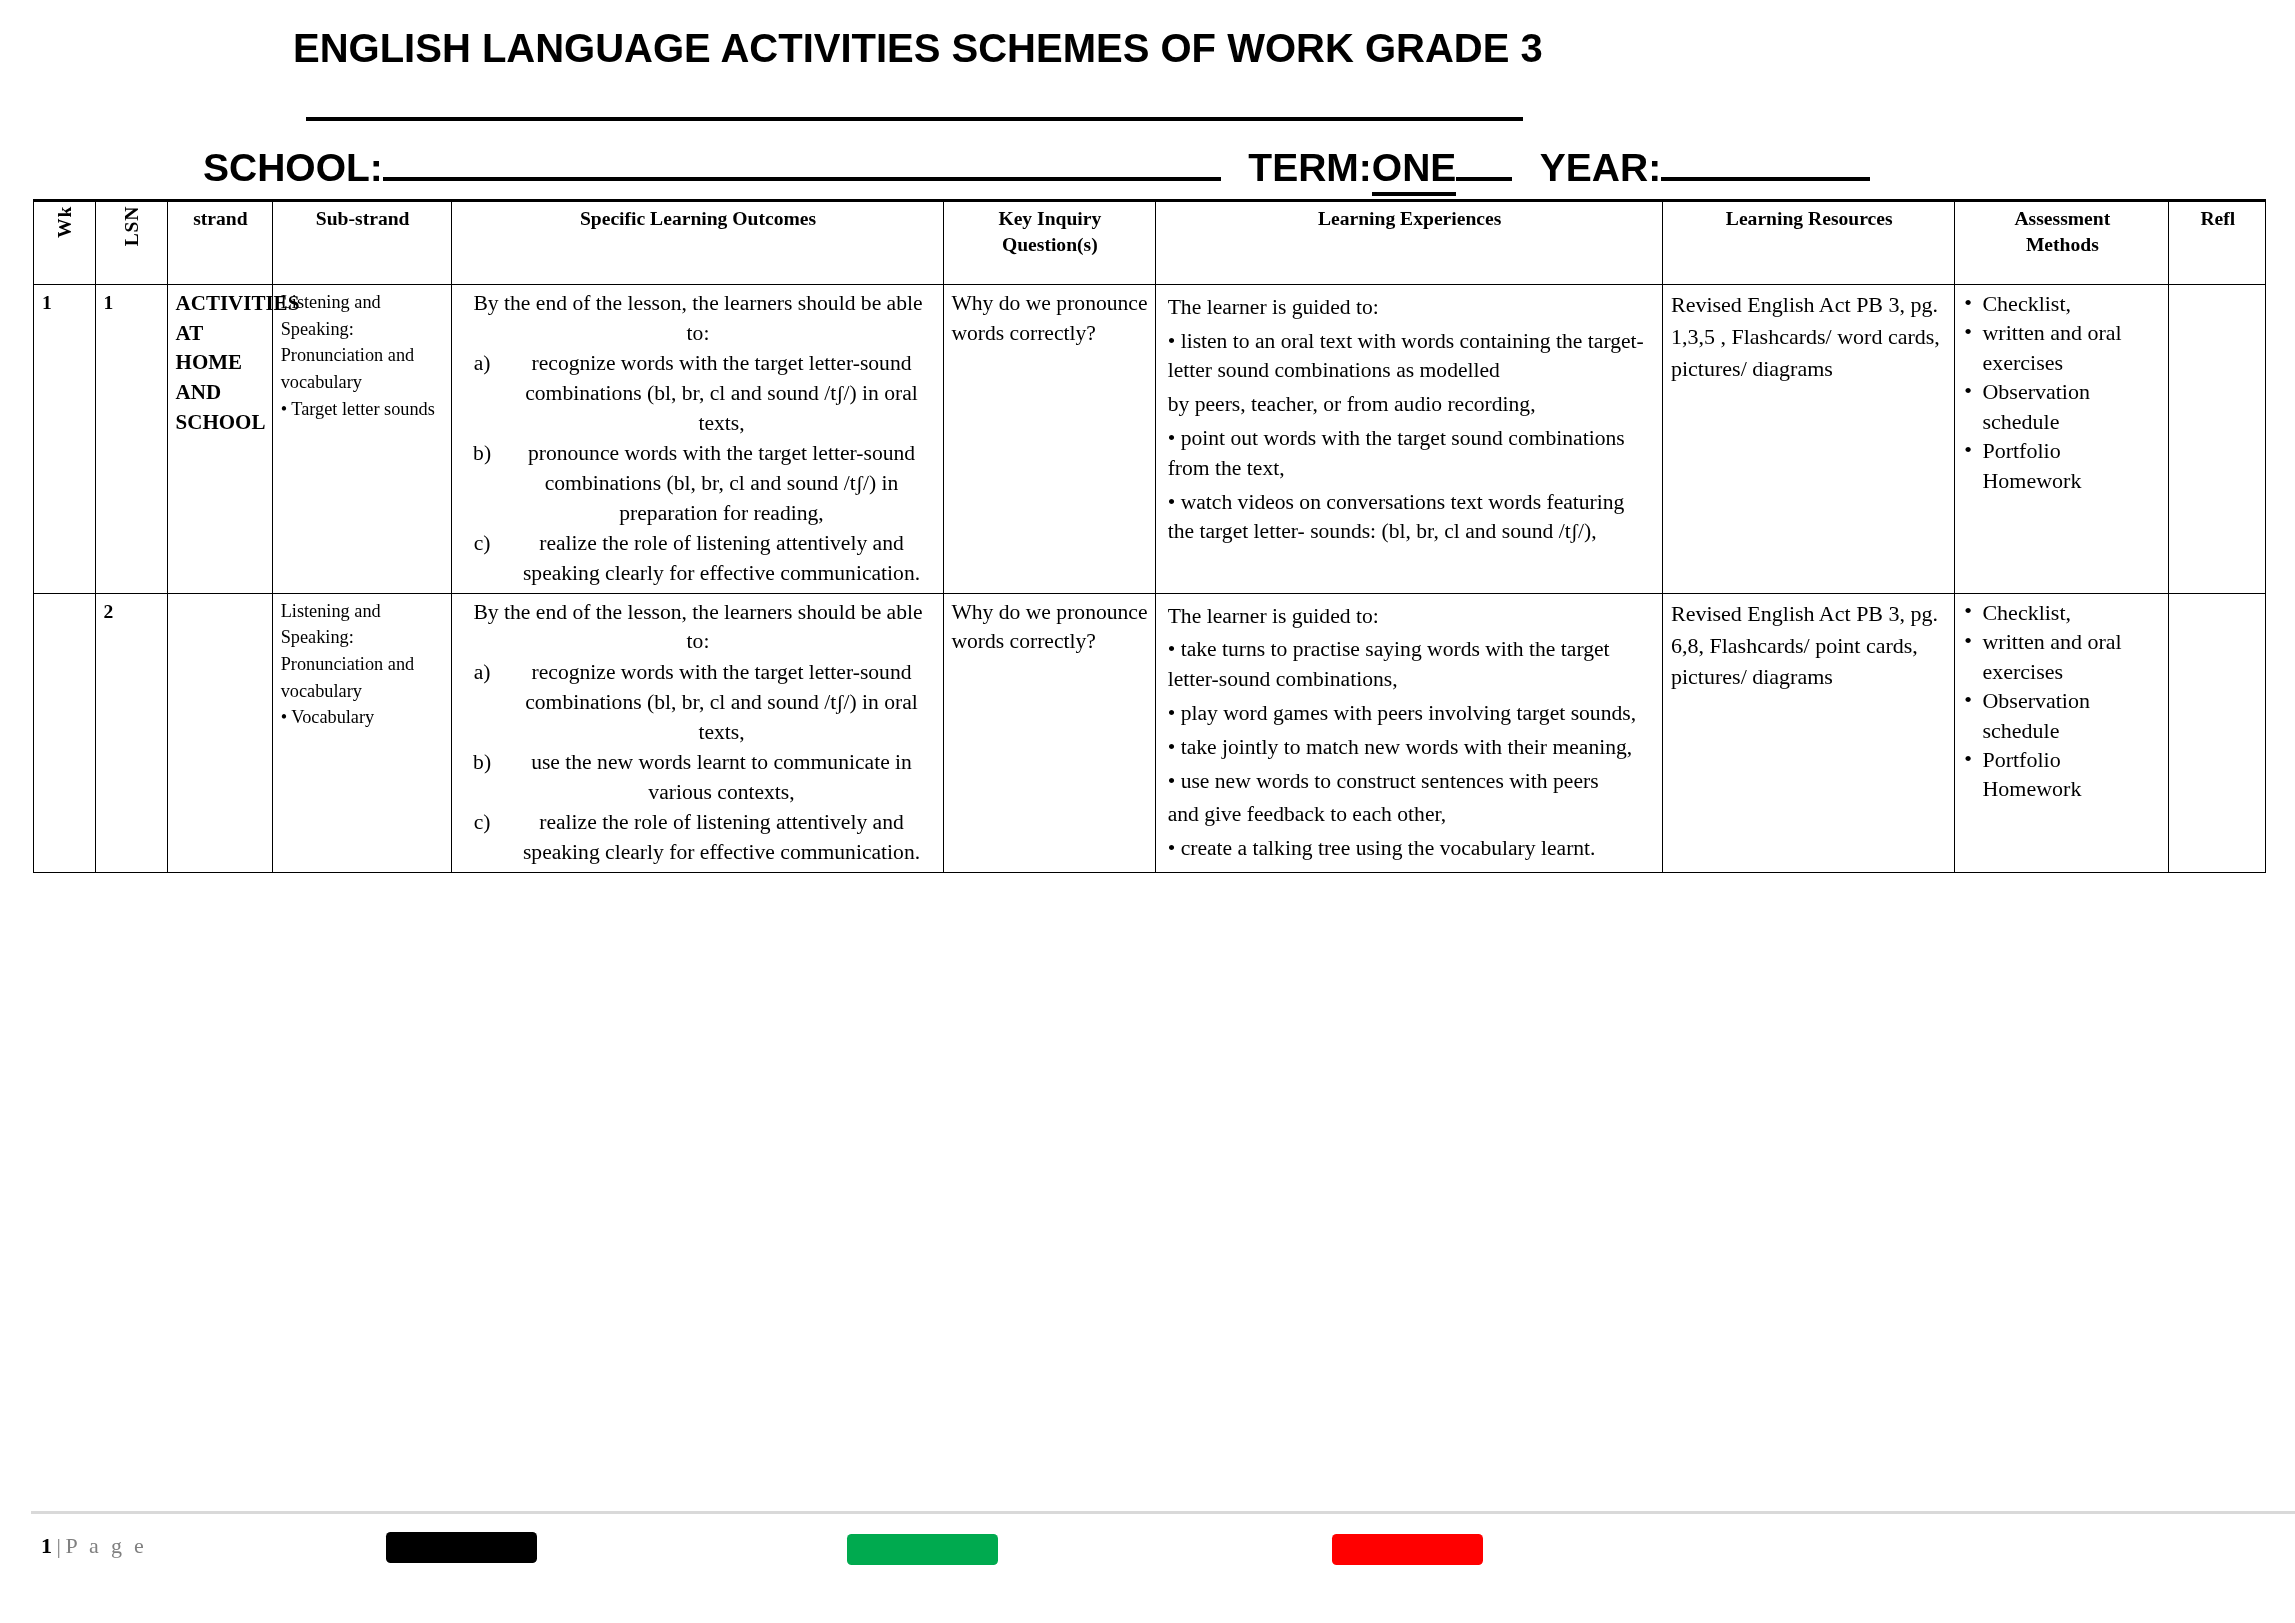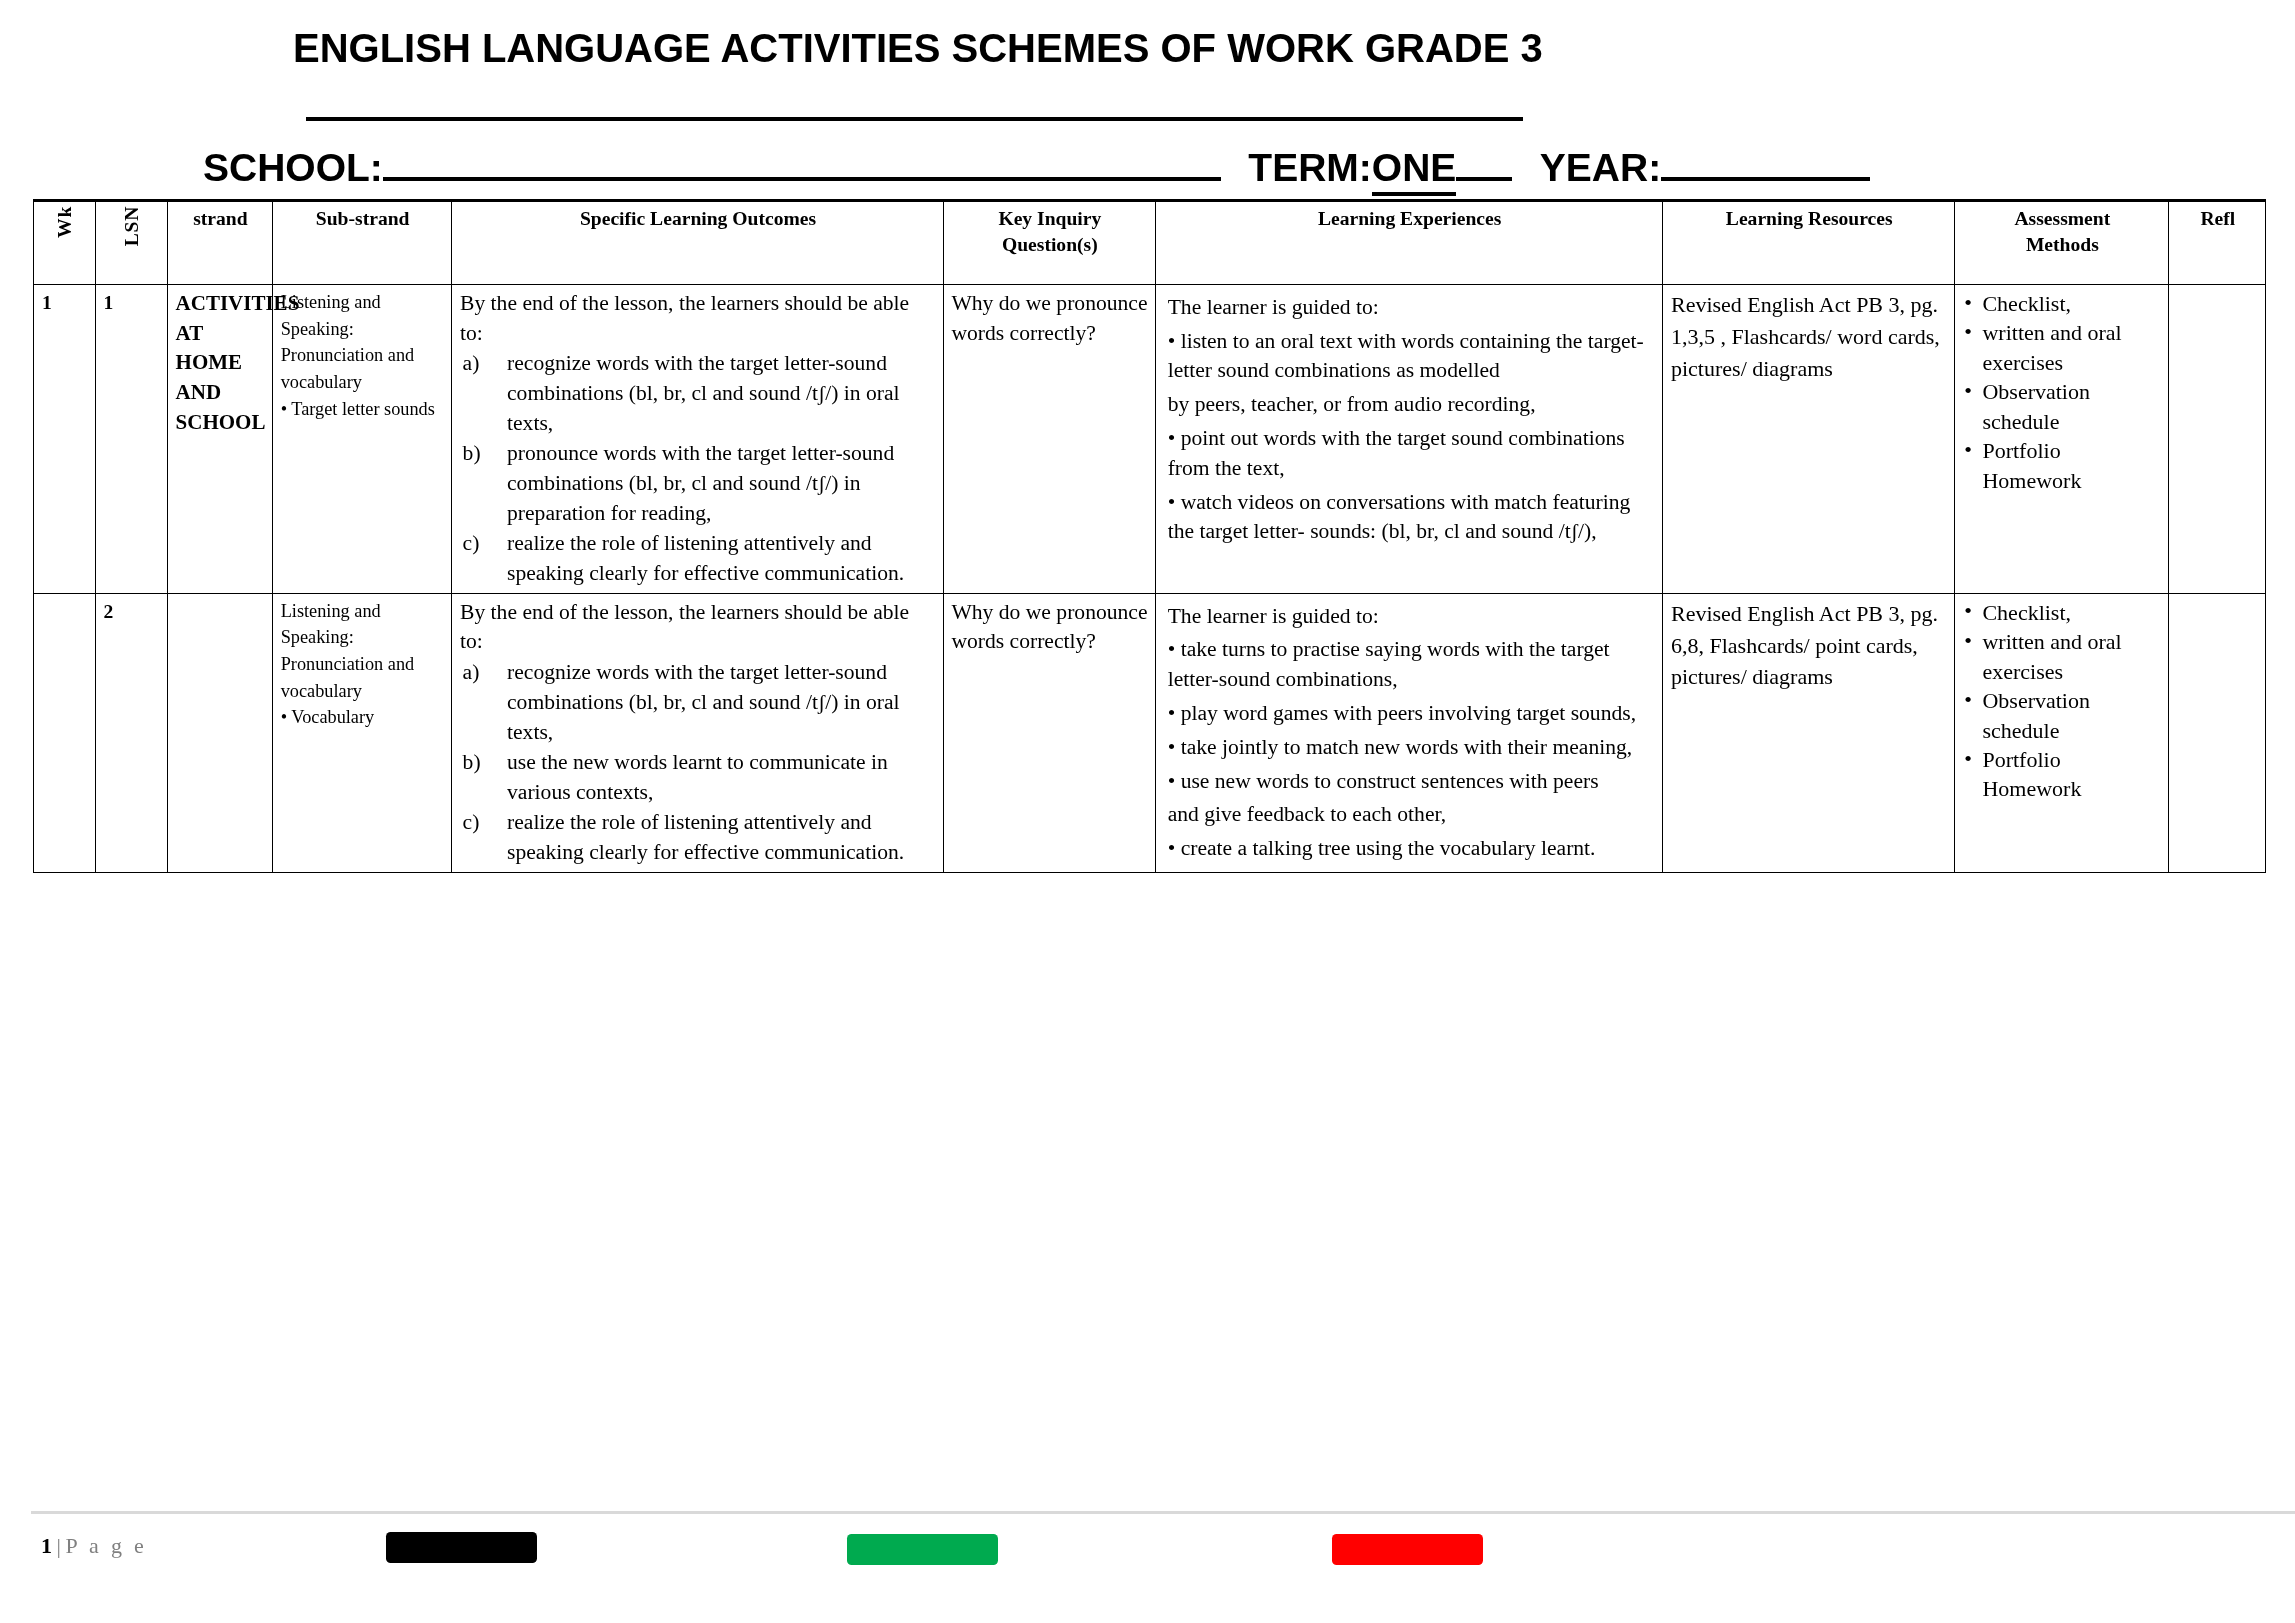--- a/index.html
+++ b/index.html
@@ -110,21 +110,21 @@
     font-weight:bold;
     font-size:21px;
     line-height:1.42;
     padding-top:9.2px;
   }
   .cell-sub{
     font-size:18.3px;
     line-height:1.46;
     padding-top:7.9px;
   }
-  .cell-slo{ padding-top:7.9px; }
+  .cell-slo{ padding-top:7.9px;text-align:center; }
   .cell-kiq{ padding-top:7.9px; }
   .cell-le{ padding-top:7.9px; }
   .cell-lr{ padding-top:9.2px; font-size:22px; line-height:1.45;}
   .cell-am{ padding-top:7.9px; font-size:22px; line-height:1.34;}
 
   .lead{ margin:0 0 0 0; }
   ol.slo{
     list-style:none;
     margin:0;
     padding:0;
@@ -249,21 +249,21 @@
               <li><span class="mk">b)</span>pronounce words with the target letter-sound combinations (bl, br, cl and sound /tʃ/) in preparation for reading,</li>
               <li><span class="mk">c)</span>realize the role of listening attentively and speaking clearly for effective communication.</li>
             </ol>
           </td>
           <td class="cell-kiq">Why do we pronounce words correctly?</td>
           <td class="cell-le">
             <div class="le-item">The learner is guided to:</div>
             <div class="le-item">• listen to an oral text with words containing the target-letter sound combinations as modelled</div>
             <div class="le-item">by peers, teacher, or from audio recording,</div>
             <div class="le-item">• point out words with the target sound combinations from the text,</div>
-            <div class="le-item">• watch videos on conversations with match featuring the target letter- sounds: (bl, br, cl and sound /tʃ/),</div>
+            <div class="le-item">• watch videos on conversations text words featuring the target letter- sounds: (bl, br, cl and sound /tʃ/),</div>
           </td>
           <td class="cell-lr"><span>Revised English Act PB </span><span class="pgnum">3, pg. 1,3,5</span><span> , Flashcards/ word cards, pictures/ diagrams</span></td>
           <td class="cell-am">
             <ul class="am">
               <li><span class="bl">•</span>Checklist,</li>
               <li><span class="bl">•</span>written and oral exercises</li>
               <li><span class="bl">•</span>Observation schedule</li>
               <li><span class="bl">•</span>Portfolio Homework</li>
             </ul>
           </td>

